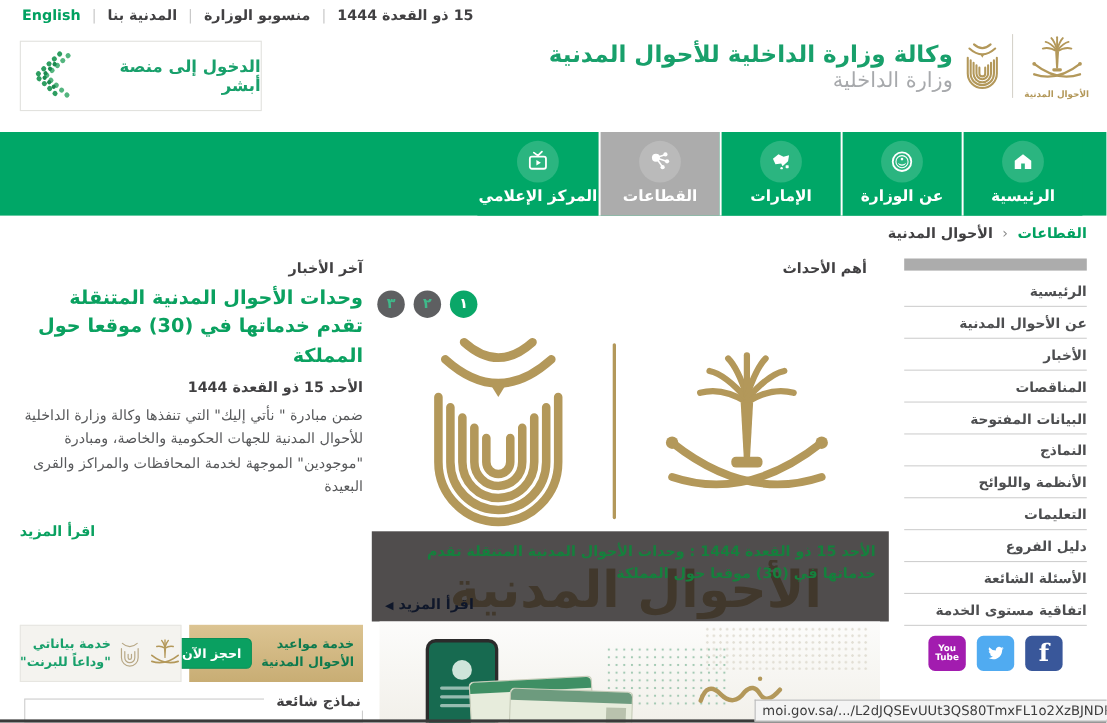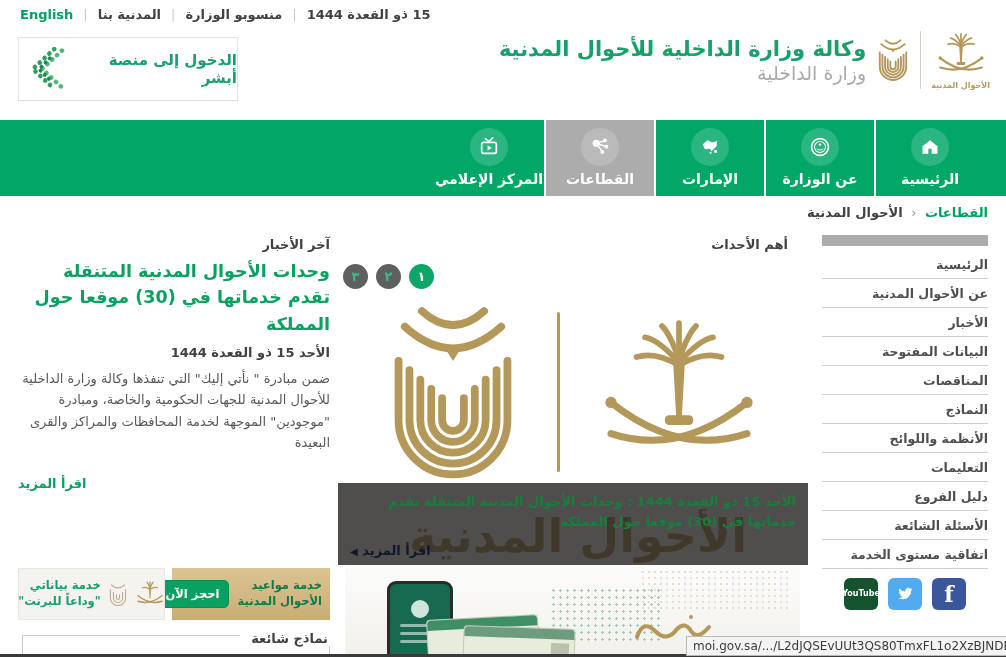--- a/index.html
+++ b/index.html
@@ -52,21 +52,21 @@
 
   
   .sidebar { position:absolute; top:235px; right:18px; width:166px; }
   .sidebar .topstrip { height:11px; background:#acacac; margin-bottom:4px; }
   .side-item { height:29px; line-height:29px; text-align:right; padding-left:4px;
     font-size:12.5px; font-weight:bold; color:#4d4e50; border-bottom:1px solid #cfcfcf;
     cursor:pointer; white-space:nowrap; }
   .social { display:flex; direction:ltr; justify-content:center; gap:10px; margin-top:9px; }
   .soc { width:34px; height:32px; border-radius:6px; display:flex; align-items:center;
     justify-content:center; cursor:pointer; color:#fff; }
-  .soc.yt { background:#14532d; font-size:8px; font-weight:bold; line-height:1.05; }
+  .soc.yt { background:#a21caf; flex-direction:column; font-size:8px; font-weight:bold; line-height:1.05; }
   .soc.tw { background:#50abf1; }
   .soc.fb { background:#39579a; font-family:"DejaVu Serif", serif; font-size:22px; font-weight:bold; }
 
   
   .events-heading { position:absolute; top:237px; right:218px; font-size:13px;
     font-weight:bold; color:#414042; }
   .slider { position:absolute; top:260px; left:338px; width:470px; height:305px; background:#fff; }
   .pager { position:absolute; top:4px; left:2px; width:94px; display:flex; direction:rtl; gap:8px; }
   .dot { width:25px; height:25px; border-radius:50%; background:#5e5f61; color:#3fb98a;
     font-size:13px; font-weight:bold; display:flex; align-items:center; justify-content:center;
@@ -280,22 +280,22 @@
   <span class="b1">القطاعات</span>
   <span class="bsep">‹</span>
   <span class="b2">الأحوال المدنية</span>
 </div>
 
 <div class="sidebar">
   <div class="topstrip"></div>
   <div class="side-item">الرئيسية</div>
   <div class="side-item">عن الأحوال المدنية</div>
   <div class="side-item">الأخبار</div>
+  <div class="side-item">المناقصات</div>
   <div class="side-item">البيانات المفتوحة</div>
-  <div class="side-item">المناقصات</div>
   <div class="side-item">النماذج</div>
   <div class="side-item">الأنظمة واللوائح</div>
   <div class="side-item">التعليمات</div>
   <div class="side-item">دليل الفروع</div>
   <div class="side-item">الأسئلة الشائعة</div>
   <div class="side-item">اتفاقية مستوى الخدمة</div>
   <div class="social">
     <div class="soc yt">
       <span>You</span>
       <span>Tube</span>

